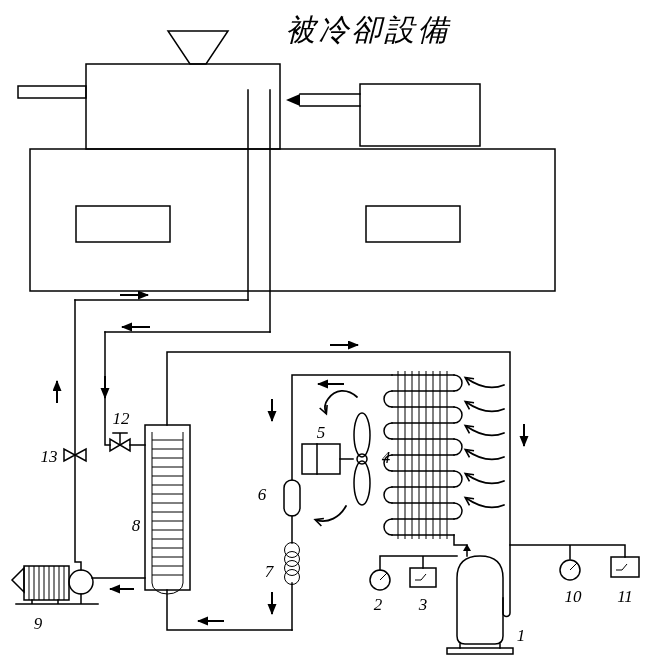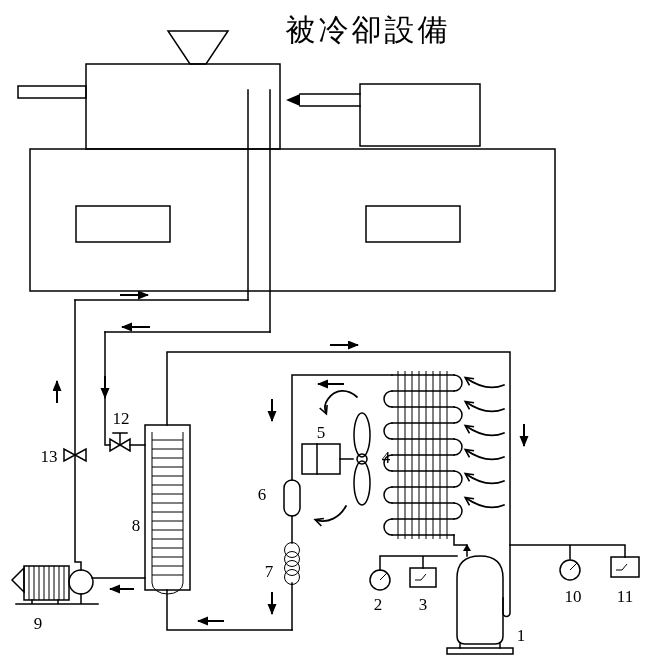--- a/index.html
+++ b/index.html
@@ -1,17 +1,17 @@
 <!DOCTYPE html>
 <html><head>
 <meta charset="utf-8">
 <style>
   html,body{margin:0;padding:0;background:#ffffff;}
   .stage{position:relative;width:647px;height:671px;background:#ffffff;overflow:hidden;
-         font-family:"DejaVu Sans", sans-serif;}
+         font-family:"DejaVu Sans", sans-serif;font-style:italic;}
   svg{display:block;}
   .ln{stroke:#000;fill:none;stroke-width:1.5;stroke-linecap:square;}
   .thin{stroke:#000;fill:none;stroke-width:1;}
   .solid{fill:#000;stroke:none;}
   .arrow{stroke:#000;fill:none;stroke-width:2;}
   .air{stroke:#000;fill:none;stroke-width:1.8;stroke-linecap:round;}
   text{font-family:"Liberation Serif","DejaVu Serif",serif;font-size:17px;fill:#000;
        stroke:none;text-anchor:middle;}
   text.title{font-family:"DejaVu Sans",sans-serif;font-size:30px;letter-spacing:3px;}
 </style>

